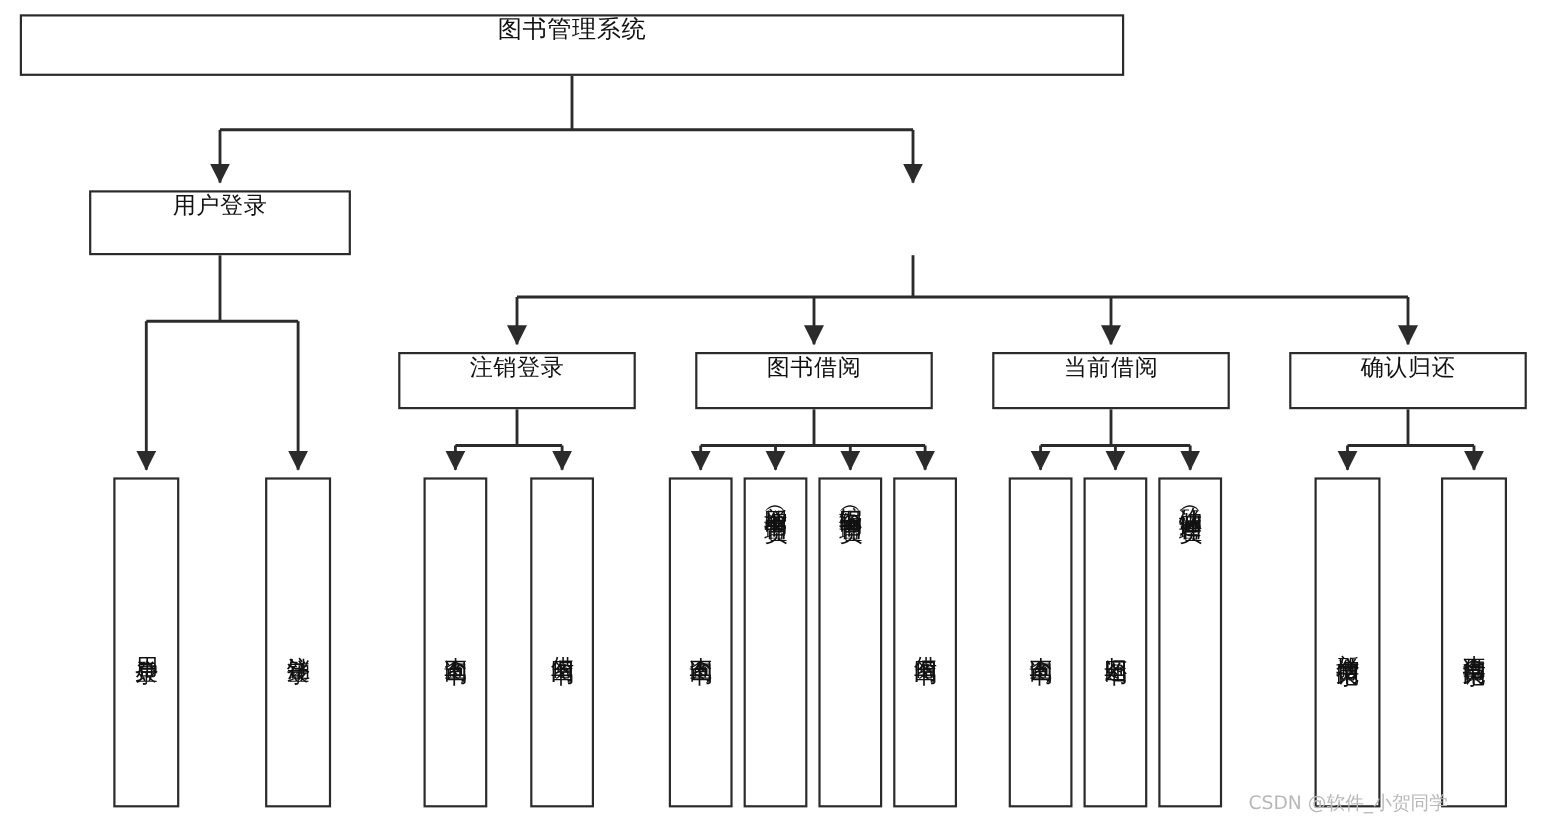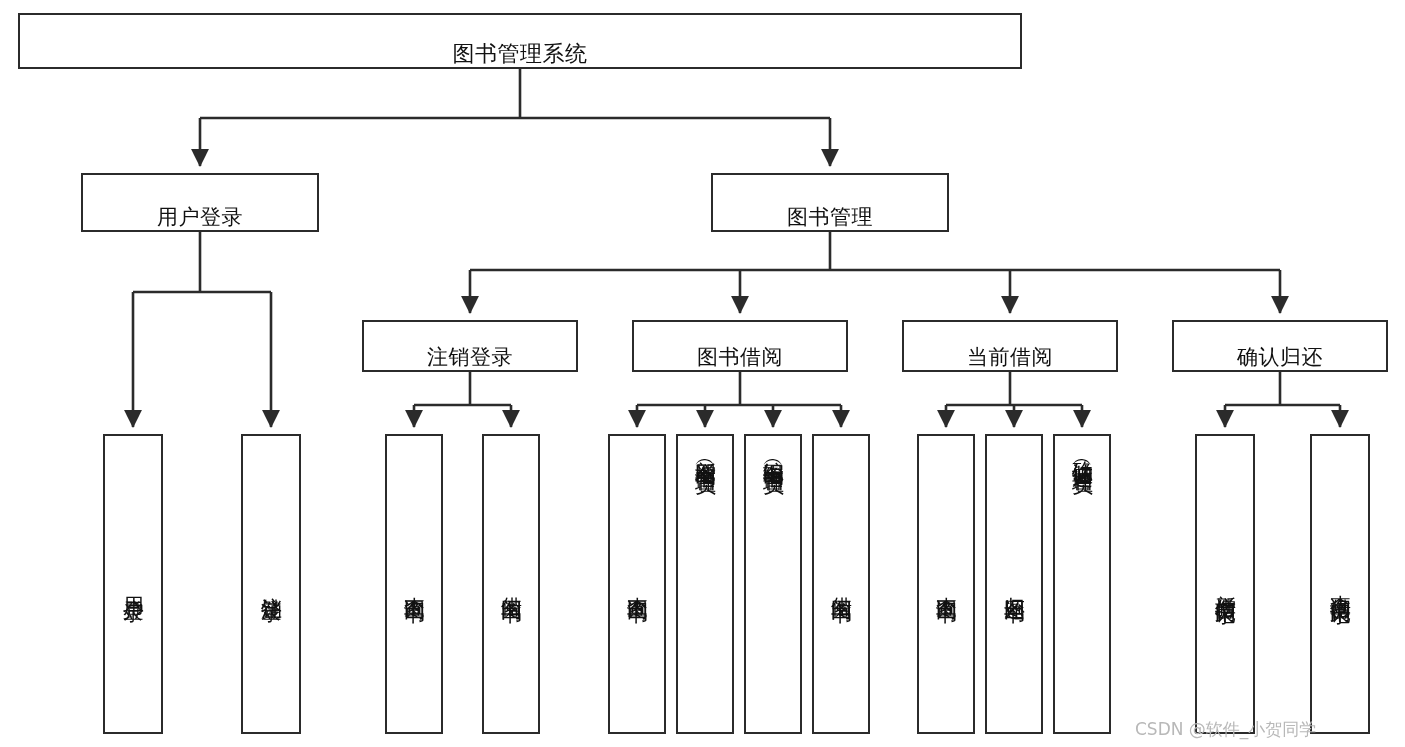--- a/index.html
+++ b/index.html
@@ -24,21 +24,21 @@
     width: 1405px;
     height: 747px;
     pointer-events: none;
   }
   .node {
     position: absolute;
     box-sizing: border-box;
     background: #ffffff;
     border: 2px solid #2b2b2b;
     display: flex;
-    align-items: flex-end;
+    align-items: flex-start;
     justify-content: center;
     color: #111111;
     line-height: 1.18;
   }
   .node .label {
     display: block;
     text-align: center;
     letter-spacing: 0.5px;
   }
   .node.horizontal .label {
@@ -124,23 +124,20 @@
     </g>
   </svg>
 
   <div class="node horizontal" id="root-node" style="left:18px; top:13px; width:1004px; height:56px;">
     <span class="label">图书管理系统</span>
   </div>
 
   <div class="node horizontal" style="left:81px; top:173px; width:238px; height:59px;">
     <span class="label">用户登录</span>
   </div>
-  <div class="node horizontal" style="left:711px; top:173px; width:238px; height:59px;">
-    <span class="label">图书管理</span>
-  </div>
 
   <div class="node horizontal" style="left:362px; top:320px; width:216px; height:52px;">
     <span class="label">注销登录</span>
   </div>
   <div class="node horizontal" style="left:902px; top:320px; width:216px; height:52px;">
     <span class="label">当前借阅</span>
   </div>
   <div class="node horizontal" style="left:632px; top:320px; width:216px; height:52px;">
     <span class="label">图书借阅</span>
   </div>

